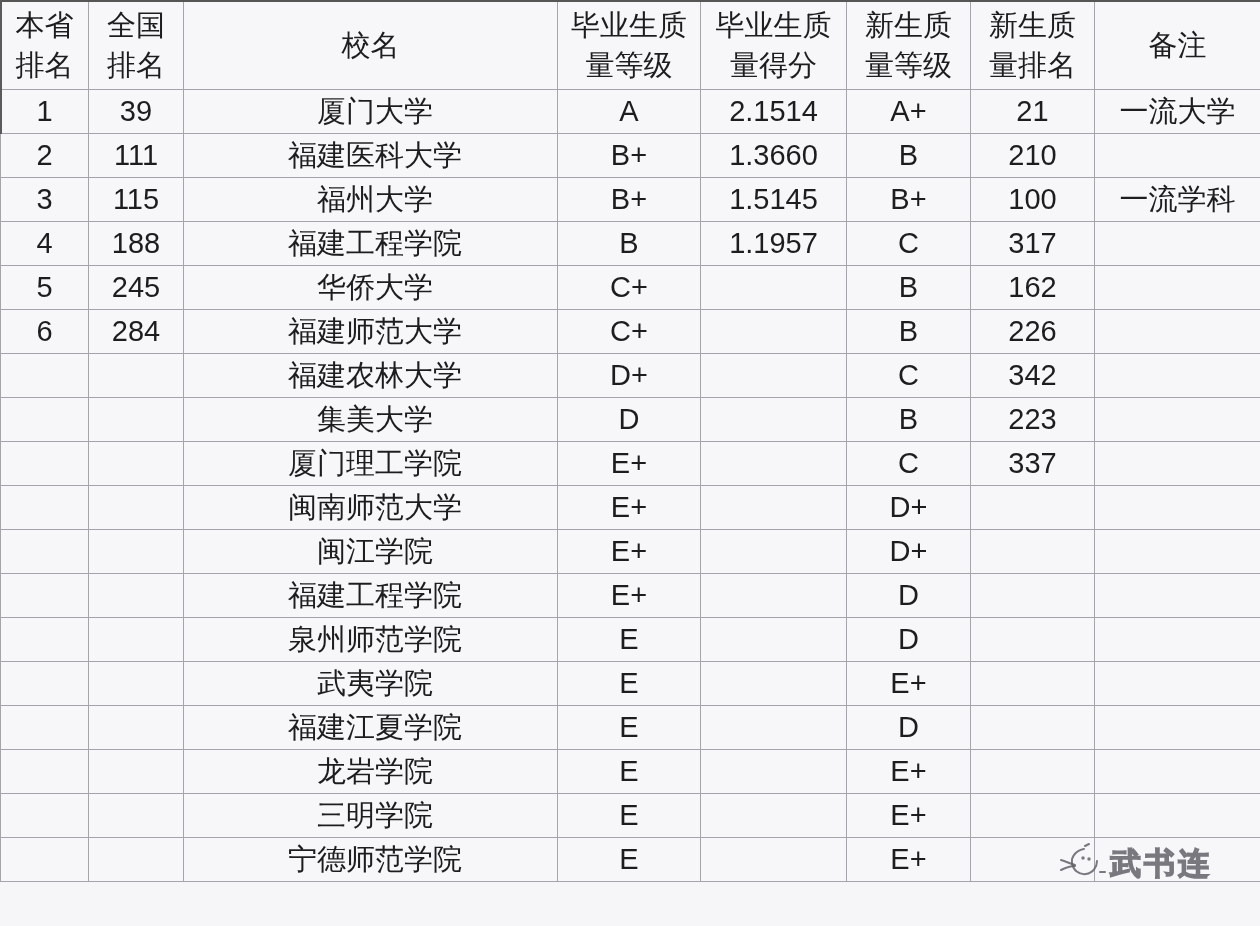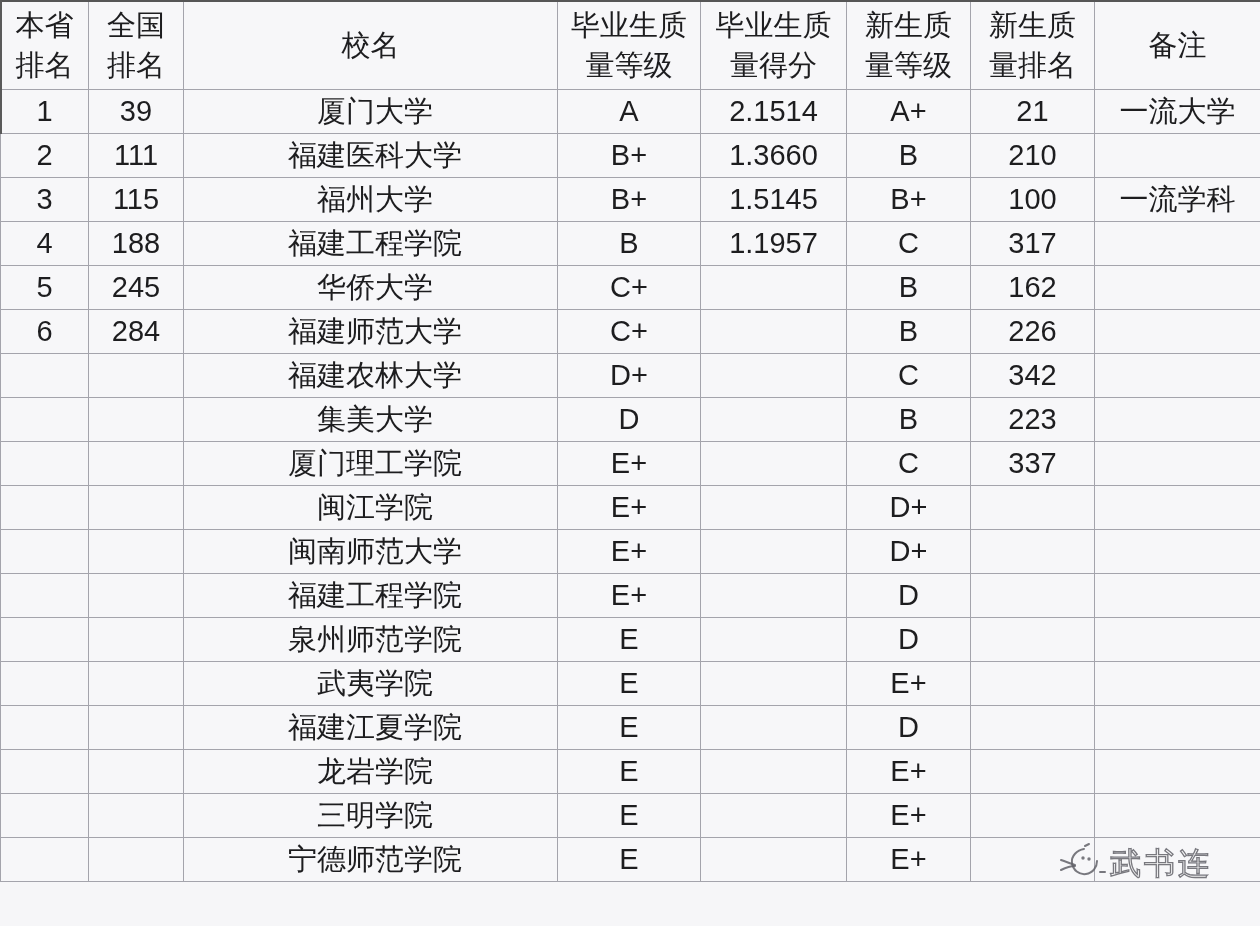--- a/index.html
+++ b/index.html
@@ -48,21 +48,21 @@
   
   .watermark {
     position: absolute;
     left: 1058px; top: 838px;
     width: 180px; height: 52px;
     display: flex; align-items: center;
     pointer-events: none;
   }
   .wm-text {
     font-size: 31px;
-    font-weight: 400;
+    font-weight: 700;
     letter-spacing: 3px;
     color: rgba(247,247,249,0.12);
     -webkit-text-stroke: 1.3px rgba(98,98,104,0.85);
     margin-left: 4px;
   }
 </style>
 </head>
 <body>
 
 <div class="screen">
@@ -183,31 +183,31 @@
       <td class="c-left">厦门理工学院</td>
       <td class="c-center">E+</td>
       <td class="c-center"></td>
       <td class="c-center">C</td>
       <td class="c-center">337</td>
       <td class="c-center"></td>
     </tr>
         <tr>
       <td class="c-center"></td>
       <td class="c-center"></td>
+      <td class="c-left">闽南师范大学</td>
+      <td class="c-center">E+</td>
+      <td class="c-center"></td>
+      <td class="c-center">D+</td>
+      <td class="c-center"></td>
+      <td class="c-center"></td>
+    </tr>
+        <tr>
+      <td class="c-center"></td>
+      <td class="c-center"></td>
       <td class="c-left">闽江学院</td>
-      <td class="c-center">E+</td>
-      <td class="c-center"></td>
-      <td class="c-center">D+</td>
-      <td class="c-center"></td>
-      <td class="c-center"></td>
-    </tr>
-        <tr>
-      <td class="c-center"></td>
-      <td class="c-center"></td>
-      <td class="c-left">闽南师范大学</td>
       <td class="c-center">E+</td>
       <td class="c-center"></td>
       <td class="c-center">D+</td>
       <td class="c-center"></td>
       <td class="c-center"></td>
     </tr>
         <tr>
       <td class="c-center"></td>
       <td class="c-center"></td>
       <td class="c-left">福建工程学院</td>

